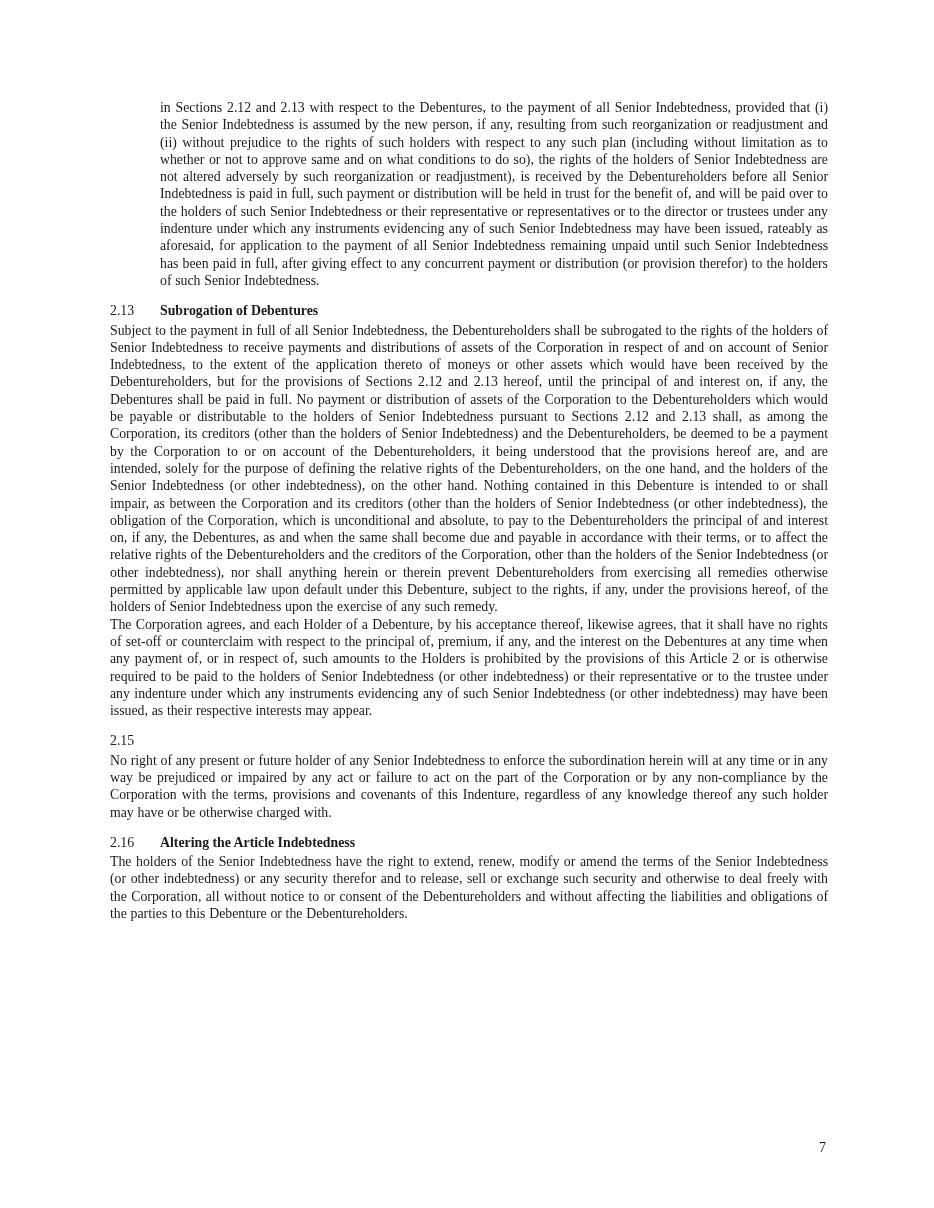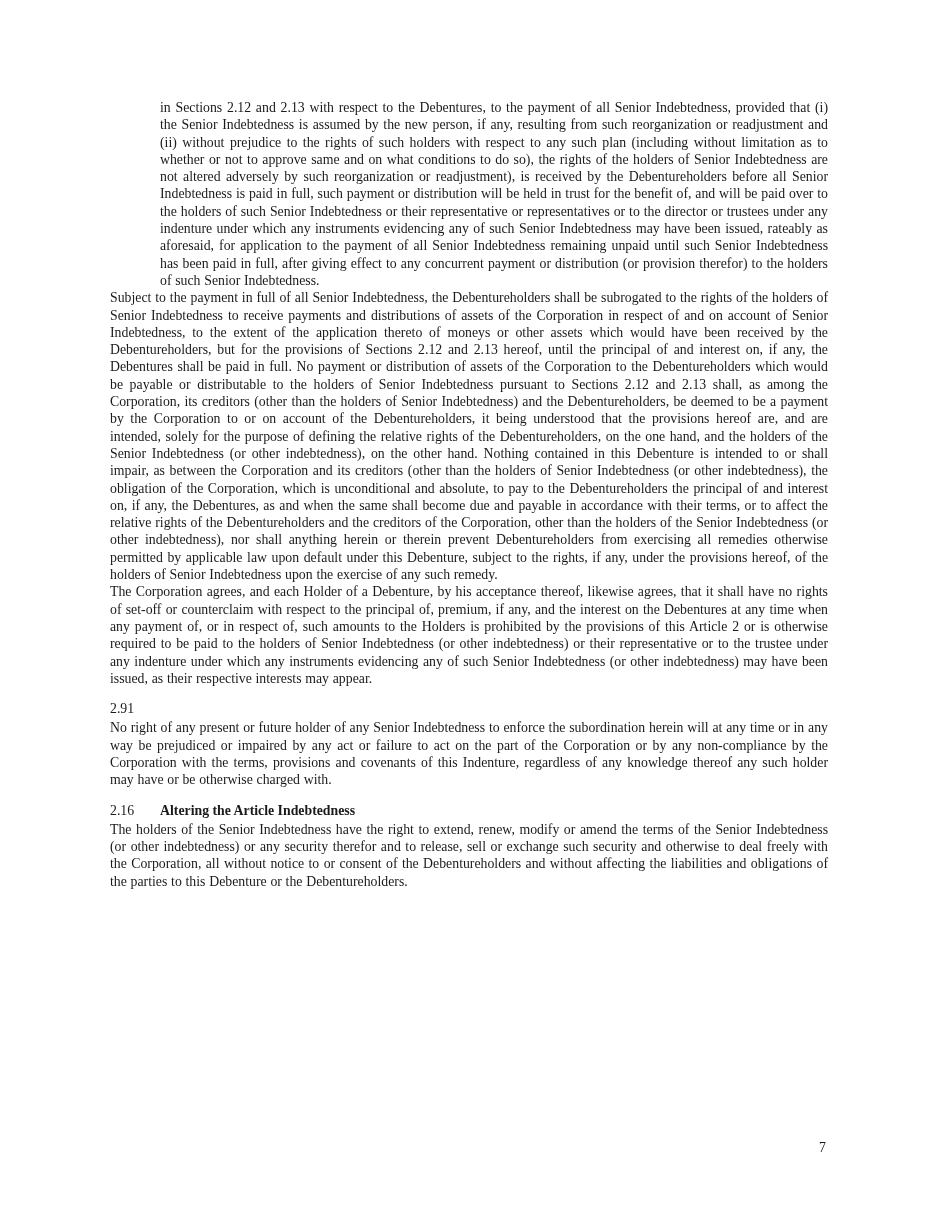--- a/index.html
+++ b/index.html
@@ -52,26 +52,30 @@
     line-height: 17.3px;
   }
 </style>
 </head>
 <body>
 
 <div class="page">
 
   <p class="para indented">in Sections 2.12 and 2.13 with respect to the Debentures, to the payment of all Senior Indebtedness, provided that (i) the Senior Indebtedness is assumed by the new person, if any, resulting from such reorganization or readjustment and (ii) without prejudice to the rights of such holders with respect to any such plan (including without limitation as to whether or not to approve same and on what conditions to do so), the rights of the holders of Senior Indebtedness are not altered adversely by such reorganization or readjustment), is received by the Debentureholders before all Senior Indebtedness is paid in full, such payment or distribution will be held in trust for the benefit of, and will be paid over to the holders of such Senior Indebtedness or their representative or representatives or to the director or trustees under any indenture under which any instruments evidencing any of such Senior Indebtedness may have been issued, rateably as aforesaid, for application to the payment of all Senior Indebtedness remaining unpaid until such Senior Indebtedness has been paid in full, after giving effect to any concurrent payment or distribution (or provision therefor) to the holders of such Senior Indebtedness.</p>
 
+  <div class="section-heading">
+    <span class="sec-num">2.13</span>
+    <span class="sec-title">Subrogation of Debentures</span>
+  </div>
   <p class="para">Subject to the payment in full of all Senior Indebtedness, the Debentureholders shall be subrogated to the rights of the holders of Senior Indebtedness to receive payments and distributions of assets of the Corporation in respect of and on account of Senior Indebtedness, to the extent of the application thereto of moneys or other assets which would have been received by the Debentureholders, but for the provisions of Sections 2.12 and 2.13 hereof, until the principal of and interest on, if any, the Debentures shall be paid in full. No payment or distribution of assets of the Corporation to the Debentureholders which would be payable or distributable to the holders of Senior Indebtedness pursuant to Sections 2.12 and 2.13 shall, as among the Corporation, its creditors (other than the holders of Senior Indebtedness) and the Debentureholders, be deemed to be a payment by the Corporation to or on account of the Debentureholders, it being understood that the provisions hereof are, and are intended, solely for the purpose of defining the relative rights of the Debentureholders, on the one hand, and the holders of the Senior Indebtedness (or other indebtedness), on the other hand. Nothing contained in this Debenture is intended to or shall impair, as between the Corporation and its creditors (other than the holders of Senior Indebtedness (or other indebtedness), the obligation of the Corporation, which is unconditional and absolute, to pay to the Debentureholders the principal of and interest on, if any, the Debentures, as and when the same shall become due and payable in accordance with their terms, or to affect the relative rights of the Debentureholders and the creditors of the Corporation, other than the holders of the Senior Indebtedness (or other indebtedness), nor shall anything herein or therein prevent Debentureholders from exercising all remedies otherwise permitted by applicable law upon default under this Debenture, subject to the rights, if any, under the provisions hereof, of the holders of Senior Indebtedness upon the exercise of any such remedy.</p>
 
   <p class="para">The Corporation agrees, and each Holder of a Debenture, by his acceptance thereof, likewise agrees, that it shall have no rights of set-off or counterclaim with respect to the principal of, premium, if any, and the interest on the Debentures at any time when any payment of, or in respect of, such amounts to the Holders is prohibited by the provisions of this Article 2 or is otherwise required to be paid to the holders of Senior Indebtedness (or other indebtedness) or their representative or to the trustee under any indenture under which any instruments evidencing any of such Senior Indebtedness (or other indebtedness) may have been issued, as their respective interests may appear.</p>
 
   <div class="section-heading">
-    <span class="sec-num">2.91</span>
+    <span class="sec-num">2.15</span>
   </div>
   <p class="para">No right of any present or future holder of any Senior Indebtedness to enforce the subordination herein will at any time or in any way be prejudiced or impaired by any act or failure to act on the part of the Corporation or by any non-compliance by the Corporation with the terms, provisions and covenants of this Indenture, regardless of any knowledge thereof any such holder may have or be otherwise charged with.</p>
 
   <div class="section-heading">
     <span class="sec-num">2.16</span>
     <span class="sec-title">Altering the Article Indebtedness</span>
   </div>
   <p class="para">The holders of the Senior Indebtedness have the right to extend, renew, modify or amend the terms of the Senior Indebtedness (or other indebtedness) or any security therefor and to release, sell or exchange such security and otherwise to deal freely with the Corporation, all without notice to or consent of the Debentureholders and without affecting the liabilities and obligations of the parties to this Debenture or the Debentureholders.</p>
 
   <div class="page-number">7</div>

